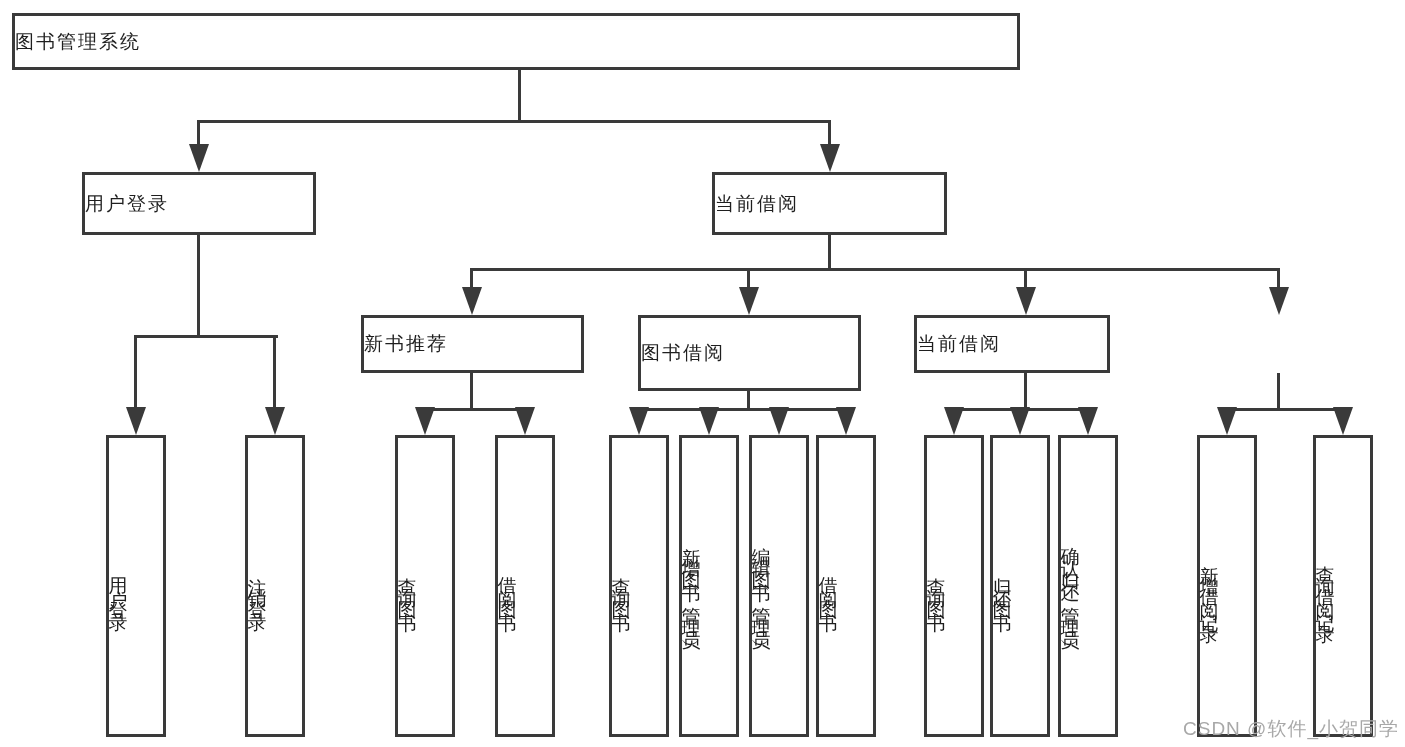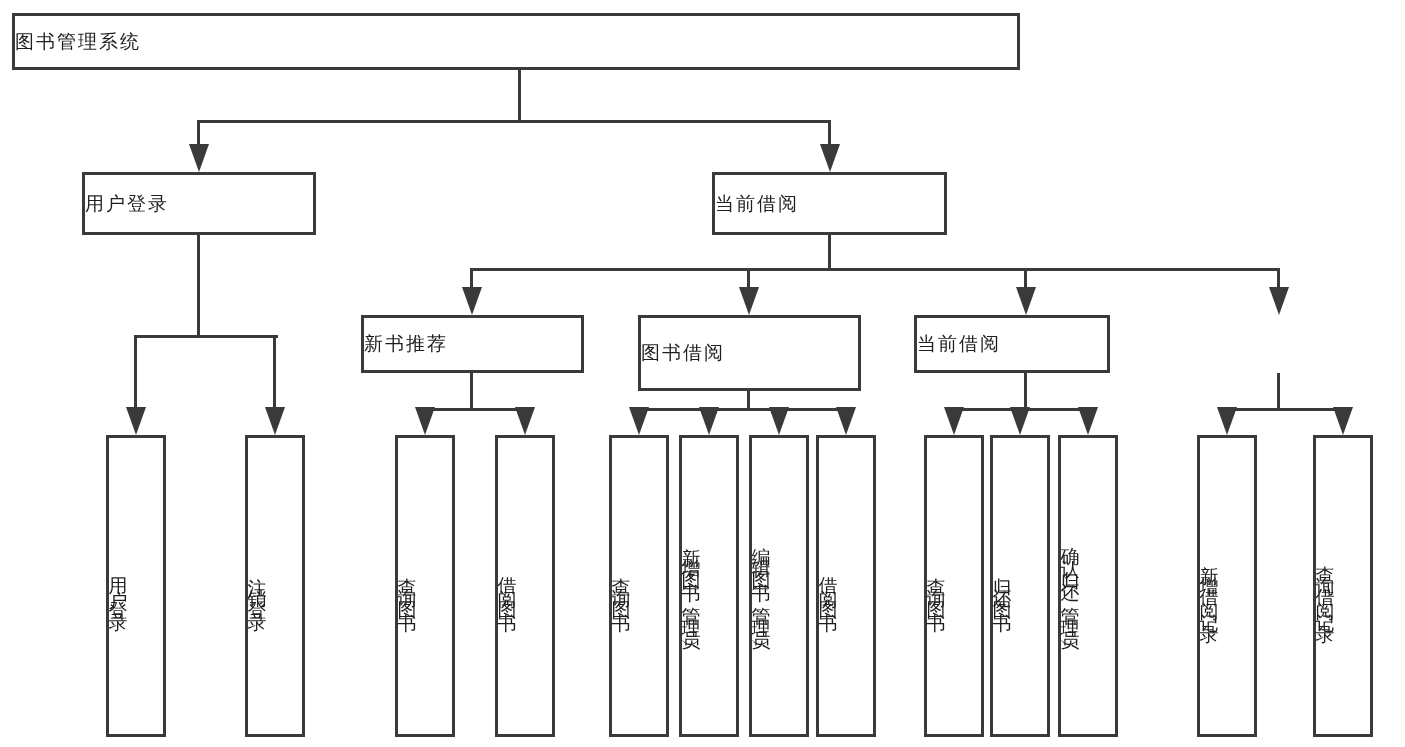--- a/index.html
+++ b/index.html
@@ -159,14 +159,15 @@
   <div class="node vertical" style="left:1058px;top:435px;width:60px;height:302px">
     <span>确认归还（管理员）</span>
   </div>
   <div class="node vertical" style="left:1197px;top:435px;width:60px;height:302px">
     <span>新增借阅记录</span>
   </div>
   <div class="node vertical" style="left:1313px;top:435px;width:60px;height:302px">
     <span>查询借阅记录</span>
   </div>
 
+  <div class="watermark" style="left:1183px;top:716px">CSDN @软件_小贺同学</div>
 
 </div>
 
 </body></html>

